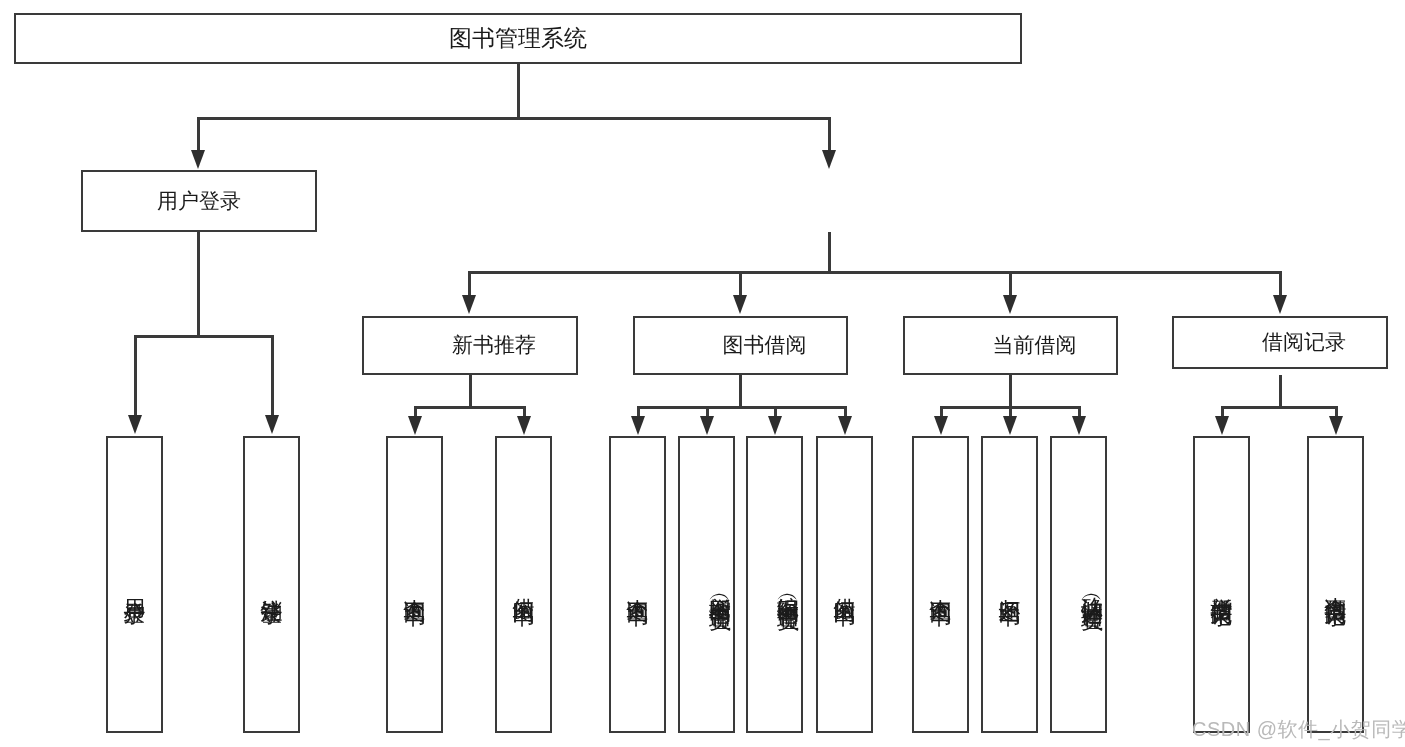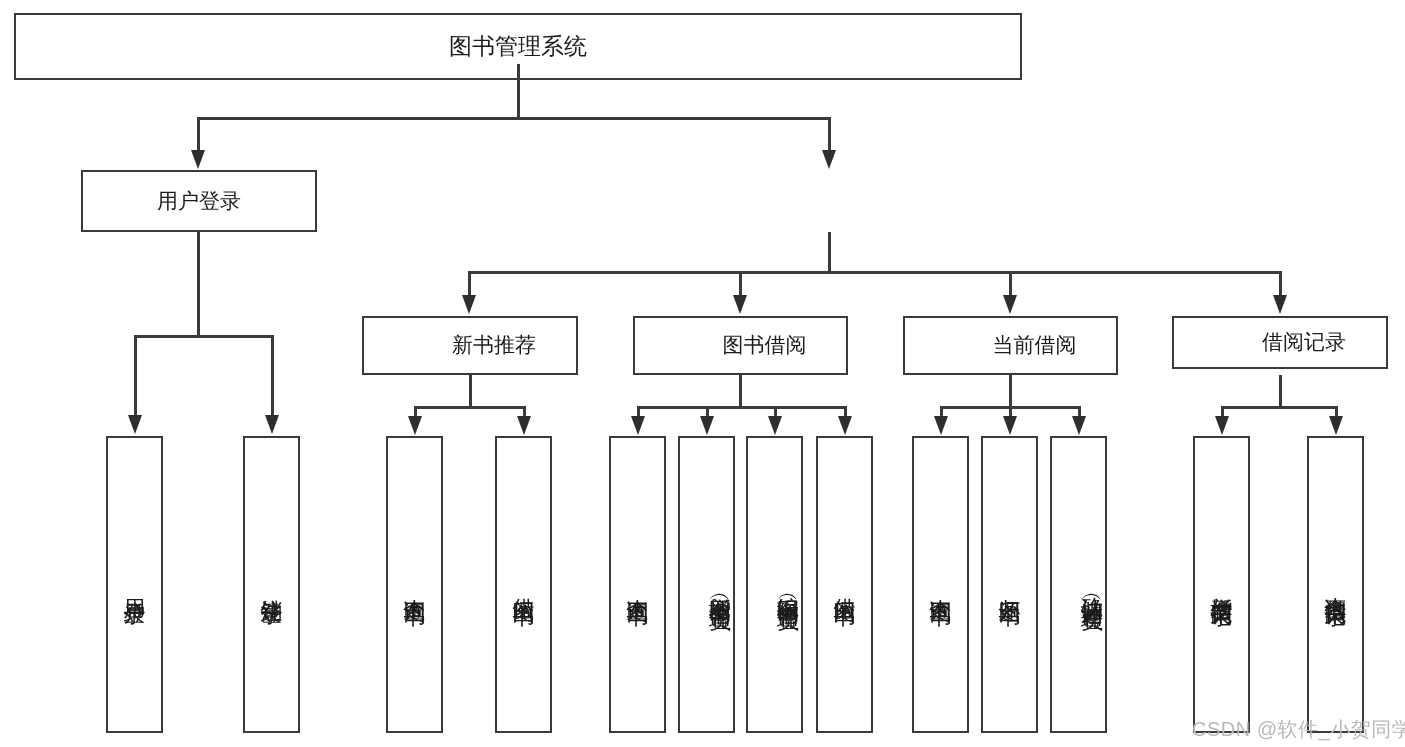--- a/index.html
+++ b/index.html
@@ -58,21 +58,21 @@
     white-space:nowrap;
     letter-spacing:0.5px;
     pointer-events:none;
   }
 </style>
 </head>
 <body>
 
 <div id="stage">
 
-  <div class="node root" style="left:14px;top:13px;width:1008px;height:67px;">
+  <div class="node root" style="left:14px;top:13px;width:1008px;height:51px;">
     <span>图书管理系统</span>
   </div>
 
   <div class="ln v" style="left:517px;top:64px;height:53px;"></div>
 
   <div class="ln h" style="left:197px;top:117px;width:634px;"></div>
 
   <div class="ln v" style="left:197px;top:117px;height:34px;"></div>
   <div class="arw" style="left:191px;top:150px;"></div>
   <div class="ln v" style="left:828px;top:117px;height:34px;"></div>

